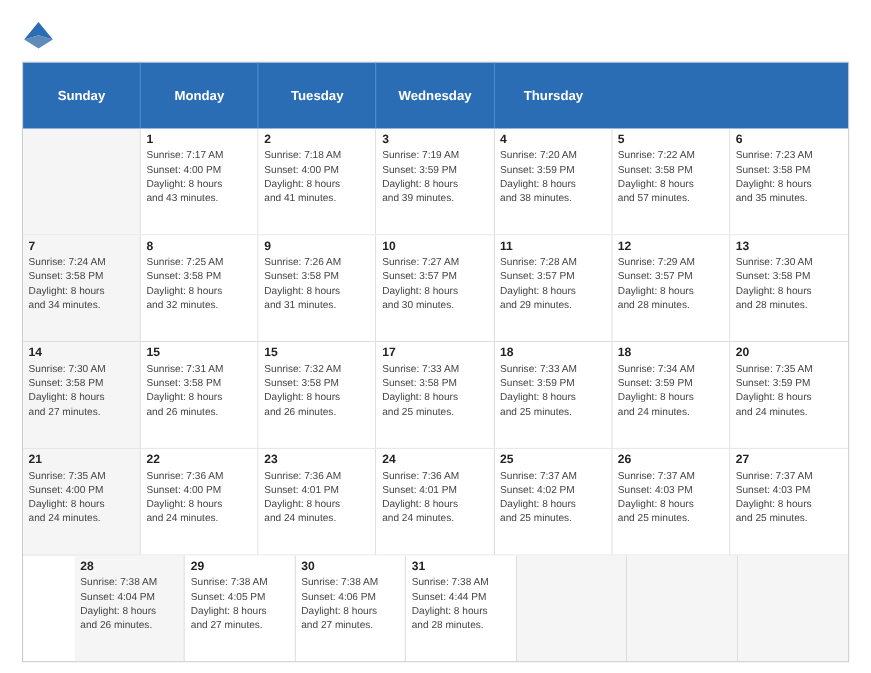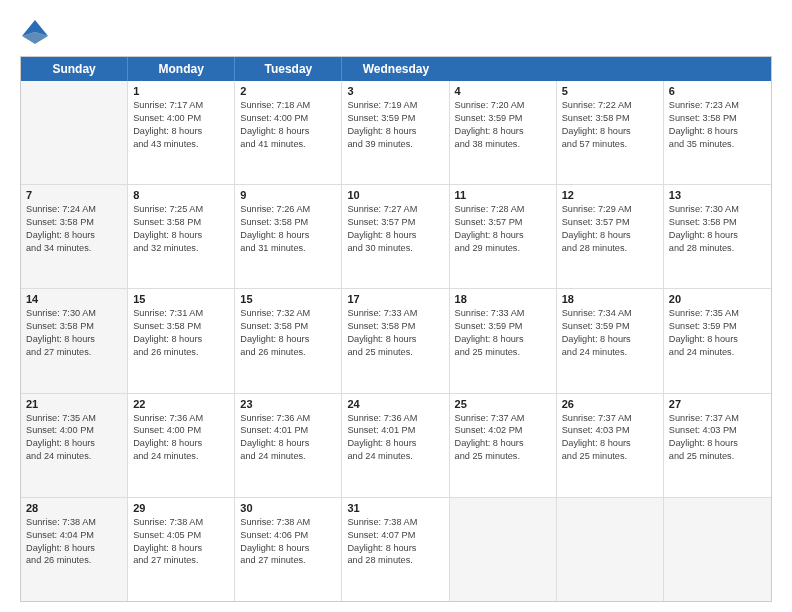--- a/index.html
+++ b/index.html
@@ -67,37 +67,37 @@
     }
     .cal-header {
       display: grid;
       grid-template-columns: repeat(7, 1fr);
       background: #2a6db5;
     }
     .cal-header-cell {
       color: #fff;
       font-size: 12px;
       font-weight: bold;
-      padding: 5px 6px;
+      padding: 23px 6px;
       text-align: center;
       border-right: 1px solid #4a8dd5;
     }
     .cal-header-cell:last-child { border-right: none; }
     .cal-body {
       flex: 1;
       display: flex;
       flex-direction: column;
     }
     .cal-row {
       display: grid;
       grid-template-columns: repeat(7, 1fr);
       flex: 1;
       border-bottom: 1px solid #ddd;
     }
-    .cal-row:last-child { border-bottom: none; }
+    .cal-row:last-child { border-bottom: none; margin-left: 47px; }
     .cal-cell {
       border-right: 1px solid #ddd;
       padding: 4px 5px;
       font-size: 9.5px;
       color: #333;
       vertical-align: top;
       background: #fff;
       min-height: 80px;
     }
     .cal-cell:last-child { border-right: none; }
@@ -137,20 +137,21 @@
       <div class="subtitle"></div>
     </div>
   </div>
 
   <div class="calendar">
     <div class="cal-header">
     <div class="cal-header-cell">Sunday</div>
         <div class="cal-header-cell">Monday</div>
         <div class="cal-header-cell">Tuesday</div>
         <div class="cal-header-cell">Wednesday</div>
+        <div class="cal-header-cell">Thursday</div>
       </div>
     <div class="cal-body">
     <div class="cal-row">
           <div class="cal-cell shaded empty"></div>
           <div class="cal-cell">
             <span class="day-num">1</span>
             <span class="cell-line">Sunrise: 7:17 AM</span>
             <span class="cell-line">Sunset: 4:00 PM</span>
             <span class="cell-line">Daylight: 8 hours</span>
             <span class="cell-line">and 43 minutes.</span>
@@ -362,21 +363,21 @@
           <div class="cal-cell">
             <span class="day-num">30</span>
             <span class="cell-line">Sunrise: 7:38 AM</span>
             <span class="cell-line">Sunset: 4:06 PM</span>
             <span class="cell-line">Daylight: 8 hours</span>
             <span class="cell-line">and 27 minutes.</span>
           </div>
           <div class="cal-cell">
             <span class="day-num">31</span>
             <span class="cell-line">Sunrise: 7:38 AM</span>
-            <span class="cell-line">Sunset: 4:07 PM</span>
+            <span class="cell-line">Sunset: 4:44 PM</span>
             <span class="cell-line">Daylight: 8 hours</span>
             <span class="cell-line">and 28 minutes.</span>
           </div>
           <div class="cal-cell shaded empty"></div>
           <div class="cal-cell shaded empty"></div>
           <div class="cal-cell shaded empty"></div>
         </div>
       </div>
   </div>
 </div>

